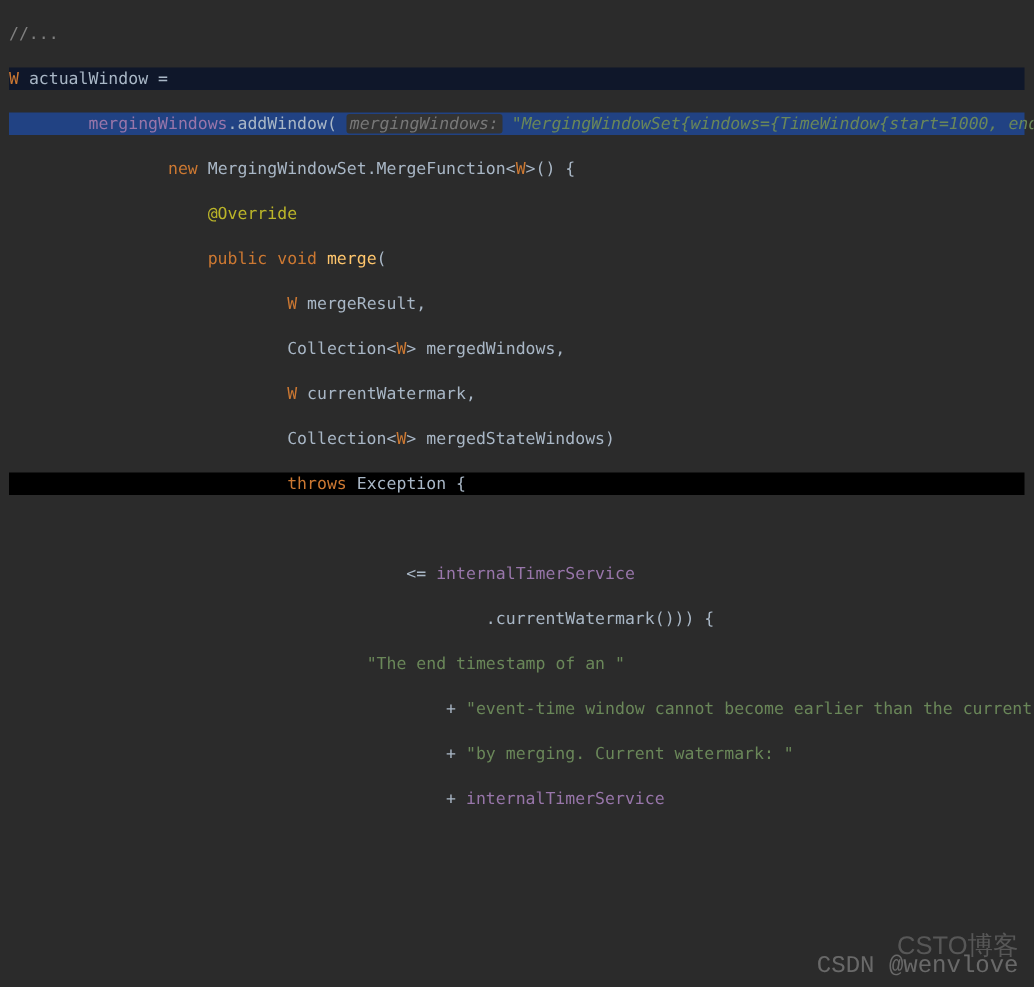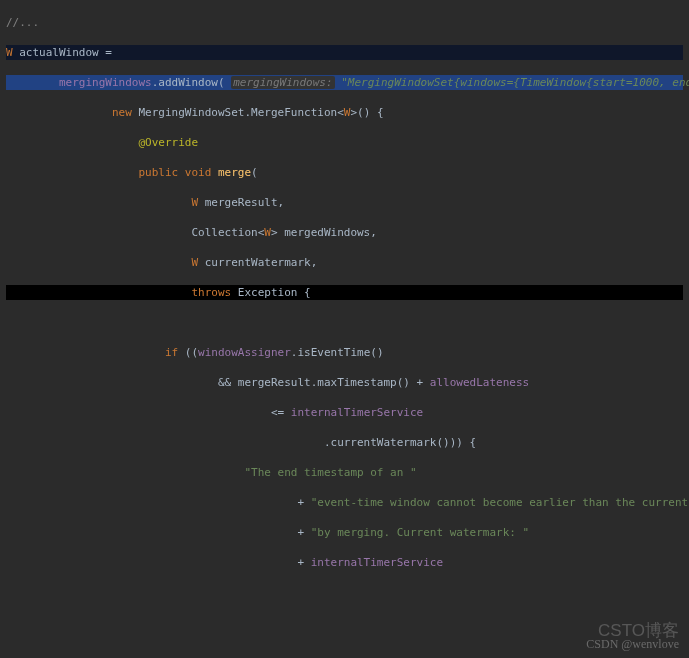--- a/index.html
+++ b/index.html
@@ -36,42 +36,41 @@
       color: rgba(220,220,220,0.25);
       font-size: 17px;
       font-family: sans-serif;
       pointer-events: none;
     }
     .watermark2 {
       position: absolute;
       bottom: 6px;
       right: 10px;
       color: rgba(220,220,220,0.35);
-      font-size: 12px;
-      font-family: Liberation Serif, serif;
+      font-size: 16px;
+      font-family: Liberation Mono, monospace;
       pointer-events: none;
     }
   </style>
 </head>
 <body>
 
 <div class="code-area">
 <span class="line"><span class="c-comment">//...</span></span>
 <span class="line hl"><span class="c-keyword">W </span><span>actualWindow</span><span> =</span></span>
 <span class="line hl-blue"><span>        </span><span class="c-field">mergingWindows</span><span>.addWindow( </span><span class="c-hint">mergingWindows:</span><span class="c-hint-val"> "MergingWindowSet{windows={TimeWindow{start=1000, end=7000}=T</span></span>
 <span class="line"><span>                </span><span class="c-keyword">new</span><span> MergingWindowSet.MergeFunction&lt;</span><span class="c-keyword">W</span><span>&gt;() {</span></span>
 <span class="line"><span>                    </span><span class="c-anno">@Override</span></span>
 <span class="line"><span>                    </span><span class="c-keyword">public void </span><span style="color:#ffc66d">merge</span><span>(</span></span>
 <span class="line"><span>                            </span><span class="c-keyword">W </span><span>mergeResult,</span></span>
 <span class="line"><span>                            Collection&lt;</span><span class="c-keyword">W</span><span>&gt; mergedWindows,</span></span>
 <span class="line"><span>                            </span><span class="c-keyword">W </span><span>currentWatermark,</span></span>
+<span class="line"><span>                            Collection&lt;</span><span class="c-keyword">W</span><span>&gt; mergedStateWindows)</span></span>
 <span class="line hl-dark"><span>                            </span><span class="c-keyword">throws</span><span> Exception {</span></span>
 <span class="line"><span></span></span>
-<span class="line"><span>                        </span><span class="c-keyword">if</span><span> ((</span><span class="c-field">windowAssigner</span><span>.isEventTime()</span></span>
-<span class="line"><span>                                &amp;&amp; mergeResult.maxTimestamp() + </span><span class="c-field">allowedLateness</span></span>
 <span class="line"><span>                                        &lt;= </span><span class="c-field">internalTimerService</span></span>
 <span class="line"><span>                                                .currentWatermark())) {</span></span>
 <span class="line"><span>                                    </span><span class="c-string">"The end timestamp of an "</span></span>
 <span class="line"><span>                                            + </span><span class="c-string">"event-time window cannot become earlier than the current watermar</span></span>
 <span class="line"><span>                                            + </span><span class="c-string">"by merging. Current watermark: "</span></span>
 <span class="line"><span>                                            + </span><span class="c-field">internalTimerService</span></span>
 
 
 
 

